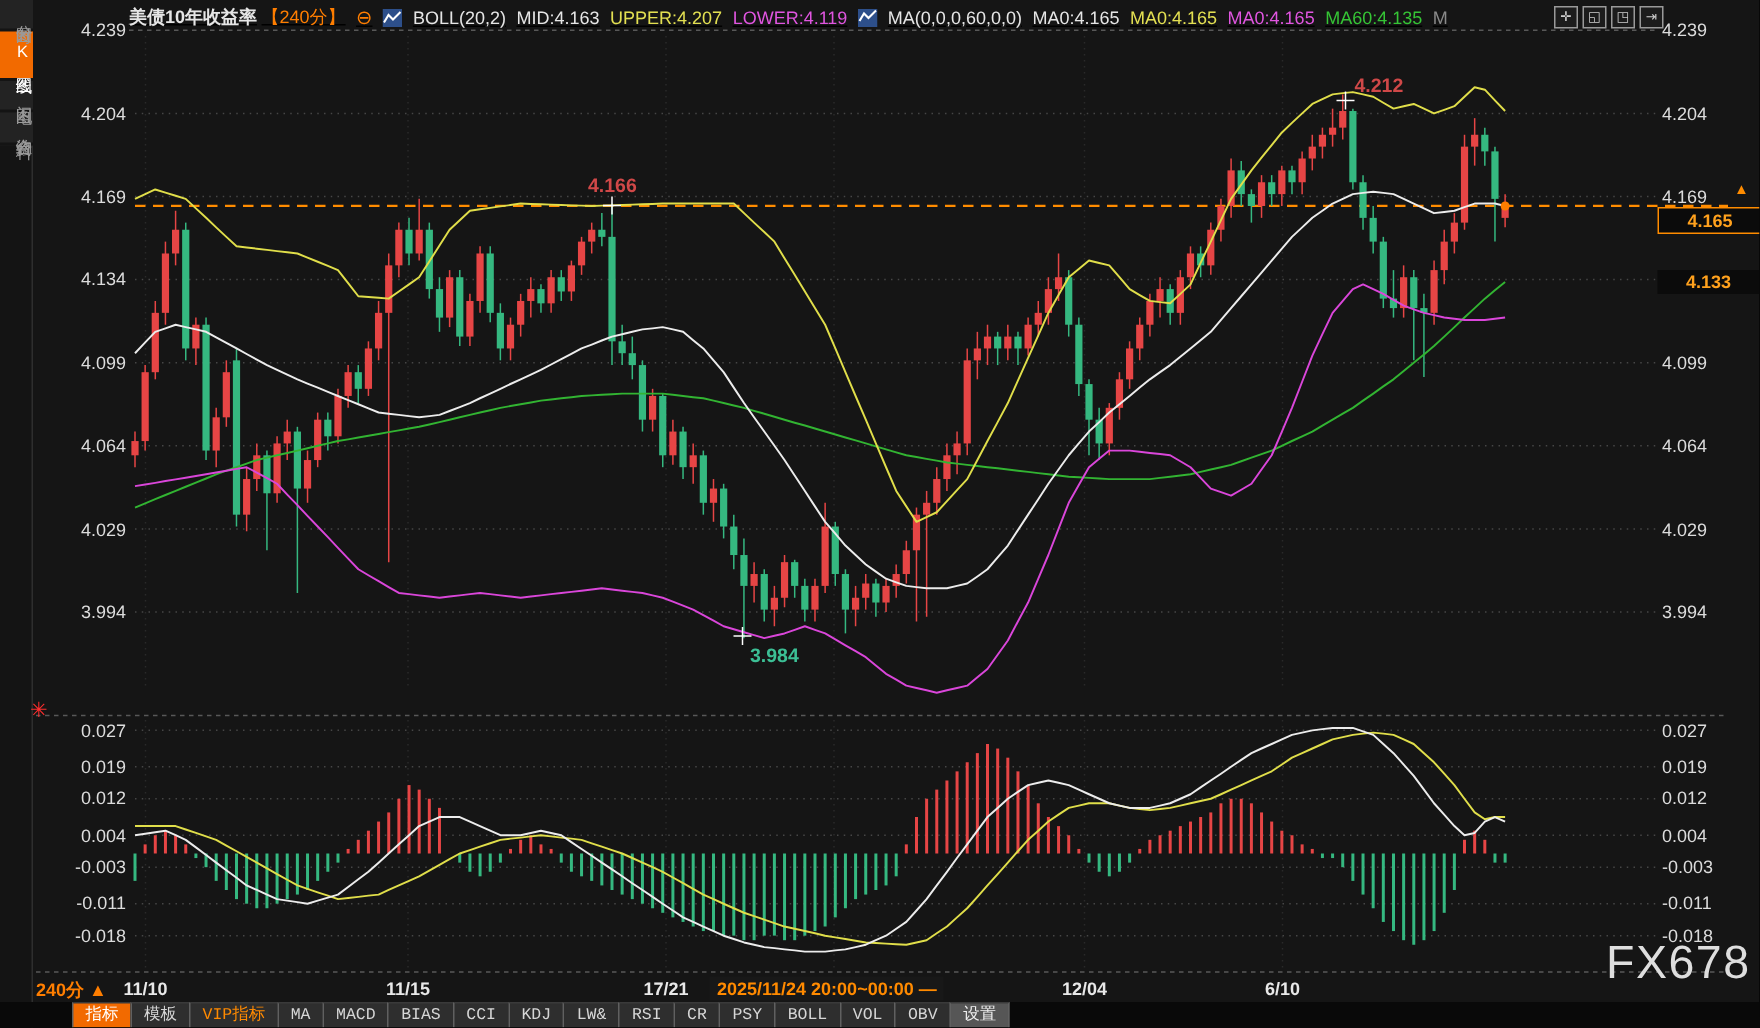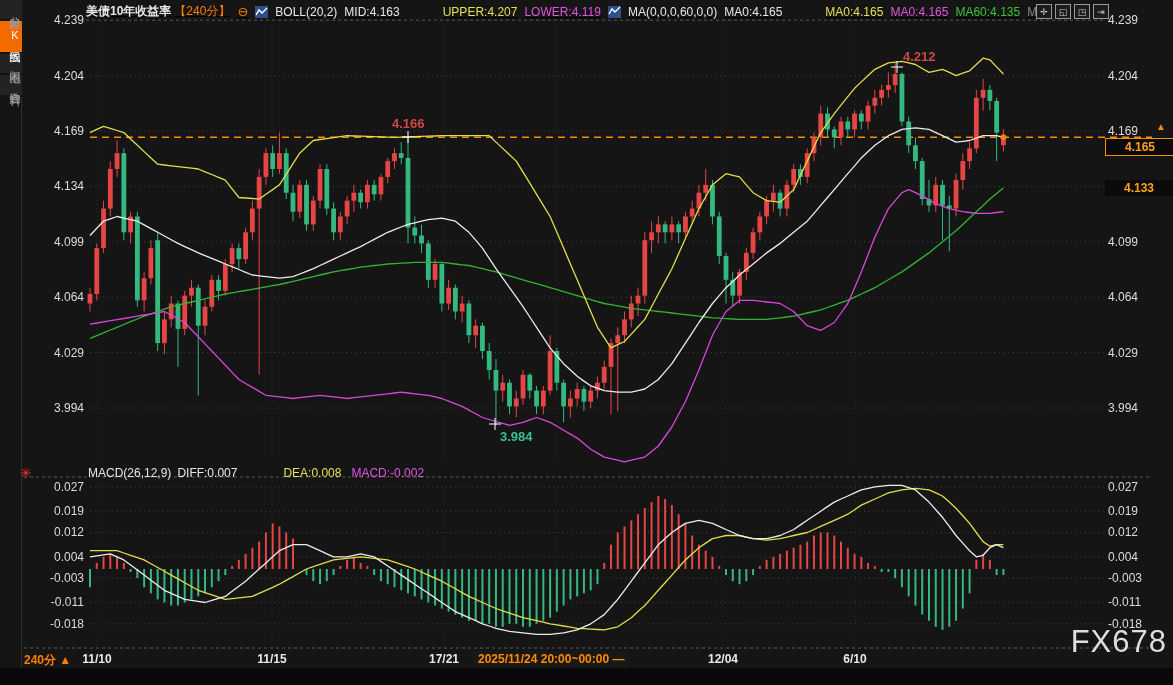--- a/index.html
+++ b/index.html
@@ -15,21 +15,21 @@
     background:#141414; border-right:1px solid #2e2e2e; z-index:5; }
   .side-item { width:22px; writing-mode:vertical-rl; text-orientation:upright;
     color:#9a9a9a; font-size:11px; letter-spacing:1px; padding:8px 0 8px 0;
     text-align:center; margin:0 auto; background:#232323; border-bottom:2px solid #141414; cursor:pointer;}
   .side-item.active { background:#f26a00; color:#fff; }
   
   #header { position:absolute; left:86px; top:3px; height:17px; z-index:6;
     display:flex; align-items:center; gap:7px; font-size:12px; white-space:nowrap;text-decoration:underline; }
   #header span { display:inline-block; }
   .h-white { color:#e6e6e6; } .h-orange { color:#ff7e00; }
-  .h-yellow { color:#e3e052;margin-left:36px; } .h-magenta { color:#e055e0; }
+  .h-yellow { color:#e3e052; } .h-magenta { color:#e055e0; }
   .h-green { color:#35c435; } .h-gray { color:#8a8a8a; }
   .mini-chart-icon { width:13px; height:12px; }
   #top-icons { position:absolute; left:1036px; top:4px; display:flex; gap:3px; z-index:6; }
   .ticon { width:16px; height:15px; border:1px solid #999; color:#ccc; font-size:9px;
     display:flex; align-items:center; justify-content:center; background:#1c1c1c; cursor:pointer; }
   
   .yl, .yr { position:absolute; font-size:12px; color:#dcdcdc; height:14px; line-height:14px; z-index:4;}
   .yl { left:28px; width:56px; text-align:right; }
   .yr { left:1108px; width:60px; text-align:left; }
   
@@ -607,33 +607,45 @@
       <span class="yr" style="top: 595.462px;">-0.011</span>
       <span class="yl" style="top: 616.756px;">-0.018</span>
       <span class="yr" style="top: 616.756px;">-0.018</span>
     </div>
 
   <div id="tag-current" class="ptag" style="top:138px">4.165</div>
   <div id="tag-ma60" class="ptag" style="top:180px">4.133</div>
   <div id="axis-arrow">▲</div>
 
   <div id="macd-star">✳</div>
-  <div id="macd-header">
-    <span class="h-white">MACD(26,12,9)</span>
-    <span class="h-white" style="margin-left:-4px">DIFF:0.007</span>
-    <span class="h-yellow">DEA:0.008</span>
-    <span class="h-magenta">MACD:-0.002</span>
-  </div>
 
   <div id="xaxis-period">240分 ▲</div>
   <div id="x-dates">
       <span class="xdate" style="left: 97px;">11/10</span>
       <span class="xdate" style="left: 272px;">11/15</span>
       <span class="xdate" style="left: 444px;">17/21</span>
       <span class="xdate" style="left: 723px;">12/04</span>
       <span class="xdate" style="left: 855px;">6/10</span>
     </div>
   <div id="x-highlight">2025/11/24 20:00~00:00 —</div>
 
   <div id="toolbar-strip"></div>
+  <div id="toolbar">
+      <div class="tab active">指标</div>
+      <div class="tab">模板</div>
+      <div class="tab vip">VIP指标</div>
+      <div class="tab">MA</div>
+      <div class="tab">MACD</div>
+      <div class="tab">BIAS</div>
+      <div class="tab">CCI</div>
+      <div class="tab">KDJ</div>
+      <div class="tab">LW&amp;</div>
+      <div class="tab">RSI</div>
+      <div class="tab">CR</div>
+      <div class="tab">PSY</div>
+      <div class="tab">BOLL</div>
+      <div class="tab">VOL</div>
+      <div class="tab">OBV</div>
+      <div class="tab settings">设置</div>
+    </div>
 
   <div id="watermark">FX678</div>
 </div>
 
 </body></html>

